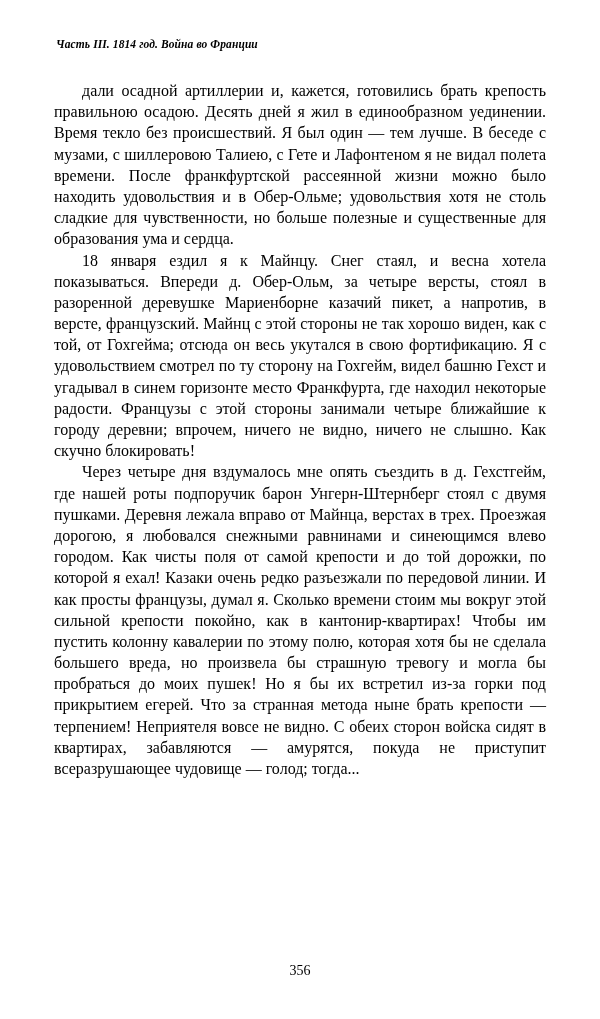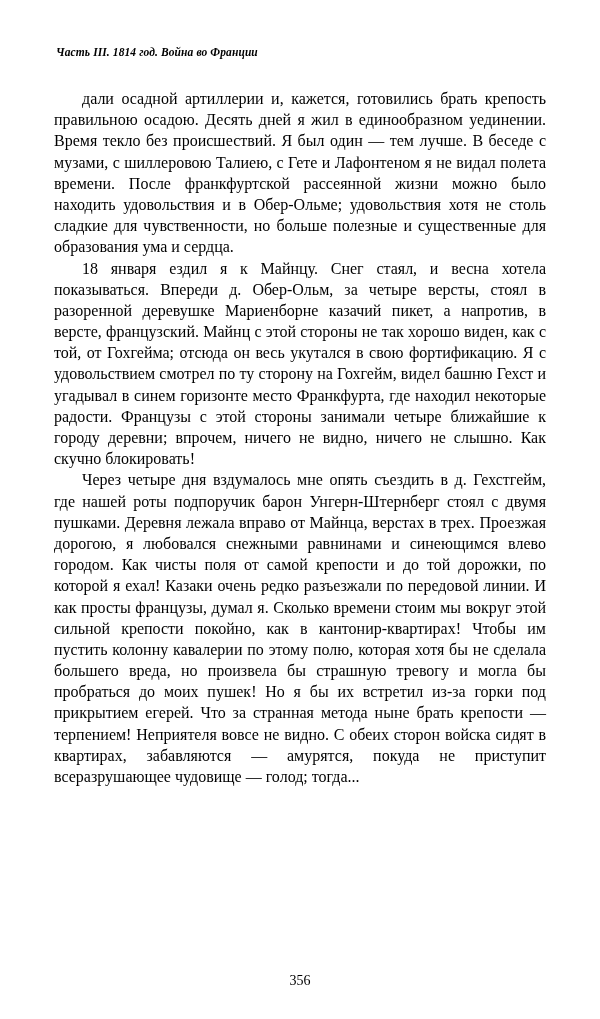--- a/index.html
+++ b/index.html
@@ -20,39 +20,39 @@
     height: 1019px;
     box-sizing: border-box;
     padding: 30px 54px 24px 54px;
     position: relative;
   }
   .running-head {
     font-size: 11.5px;
     font-style: italic;
     font-weight: bold;
     letter-spacing: 0.1px;
-    margin: 16px 0 30px 2px;
+    margin: 8px 0 30px 2px;
     white-space: nowrap;
   }
   .body-text {
     font-size: 16px;
     line-height: 1.325;
     text-align: justify;
     text-justify: inter-word;
     hyphens: manual;
   }
   .body-text p {
     margin: 0;
     text-indent: 28px;
   }
   .folio {
     position: absolute;
     left: 0;
     right: 0;
-    bottom: 30px;
+    bottom: 40px;
     text-align: center;
     font-size: 14px;
   }
 </style>
 </head>
 <body>
 
 <div class="page">
 
   <div class="running-head">Часть III. 1814 год. Война во Франции</div>

